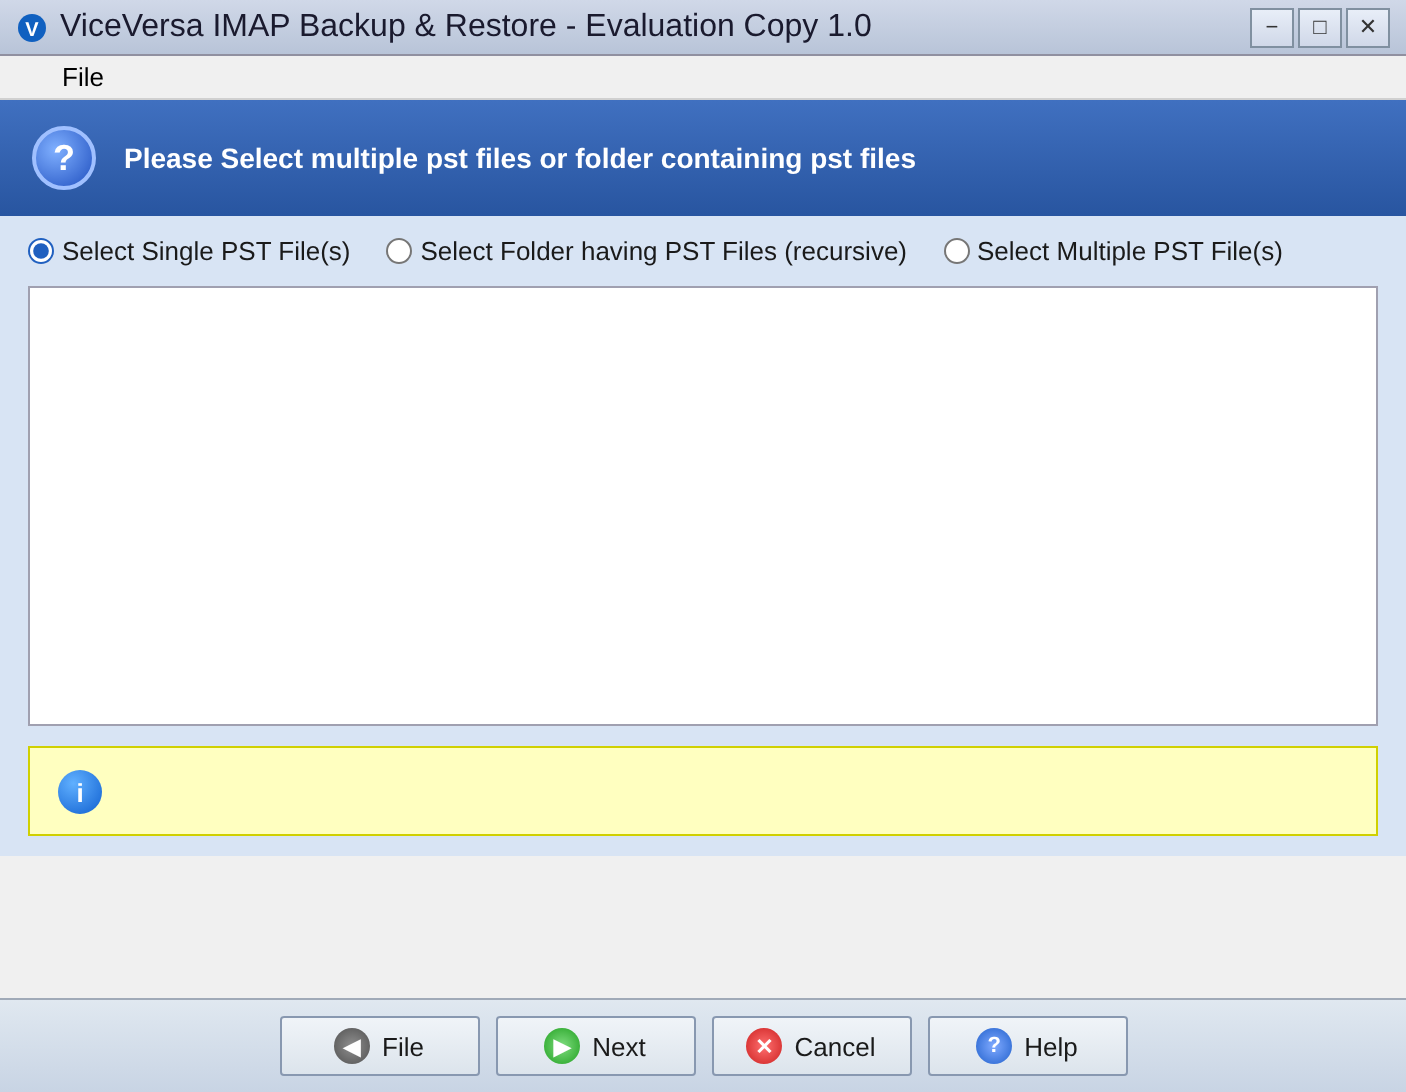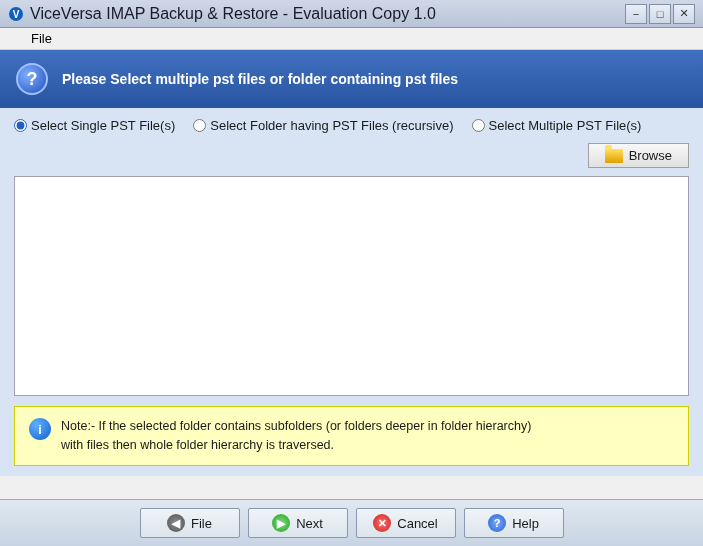--- a/index.html
+++ b/index.html
@@ -280,36 +280,26 @@
     <label class="radio-item">
       <input type="radio" name="pst_mode" style="">
       <span class="radio-label">Select Folder having PST Files (recursive)</span>
     </label>
     <label class="radio-item">
       <input type="radio" name="pst_mode" style="">
       <span class="radio-label">Select Multiple PST File(s)</span>
     </label>
   </div>
 
-  <div class="browse-row">
-    <button class="browse-btn">
-      <div class="folder-icon-sm"></div>
-      <span>Browse</span>
-    </button>
-  </div>
 
   <div class="file-list"></div>
 
   <div class="note-panel">
     <div class="note-icon">
       <span>i</span>
-    </div>
-    <div class="note-text">
-      Note:- If the selected folder contains subfolders (or folders deeper in folder hierarchy)<br>
-      with files then whole folder hierarchy is traversed.
     </div>
   </div>
 
 </div>
 
 <div class="footer">
   <button class="footer-btn">
     <div class="btn-icon-circle btn-icon-back">
       <span>◀</span>
     </div>

